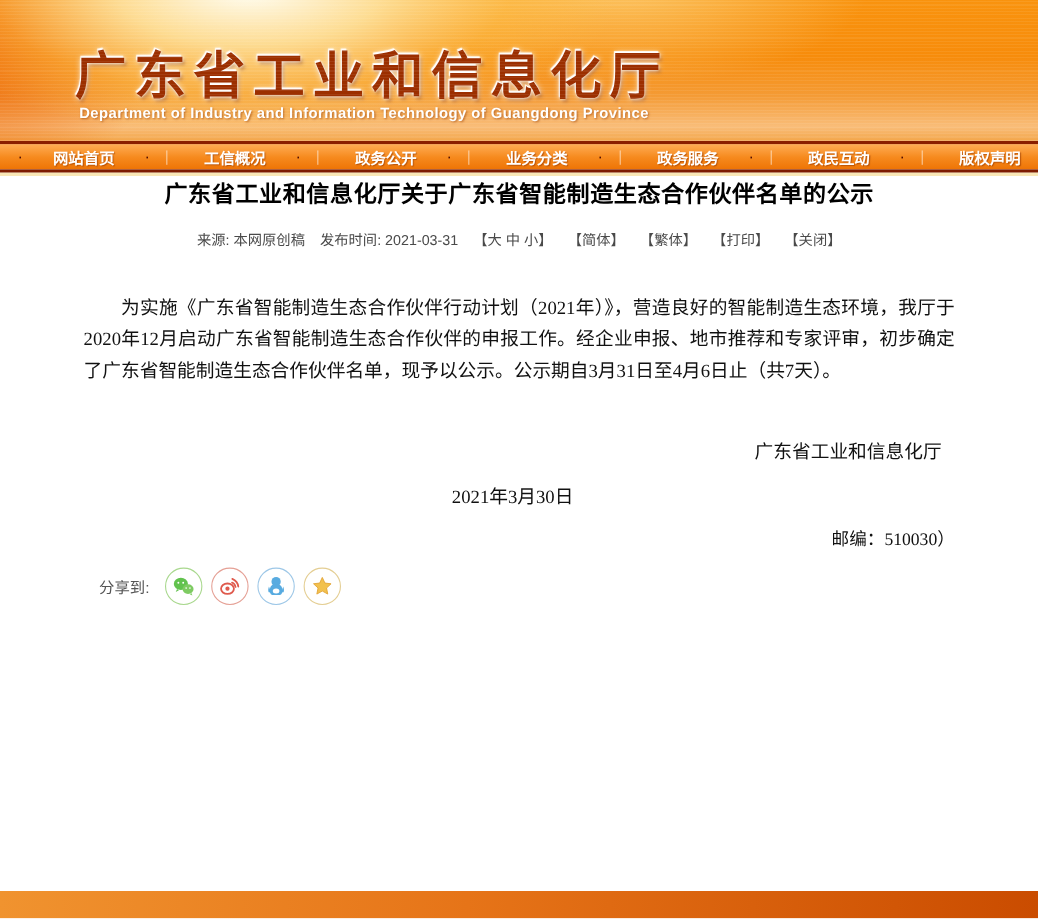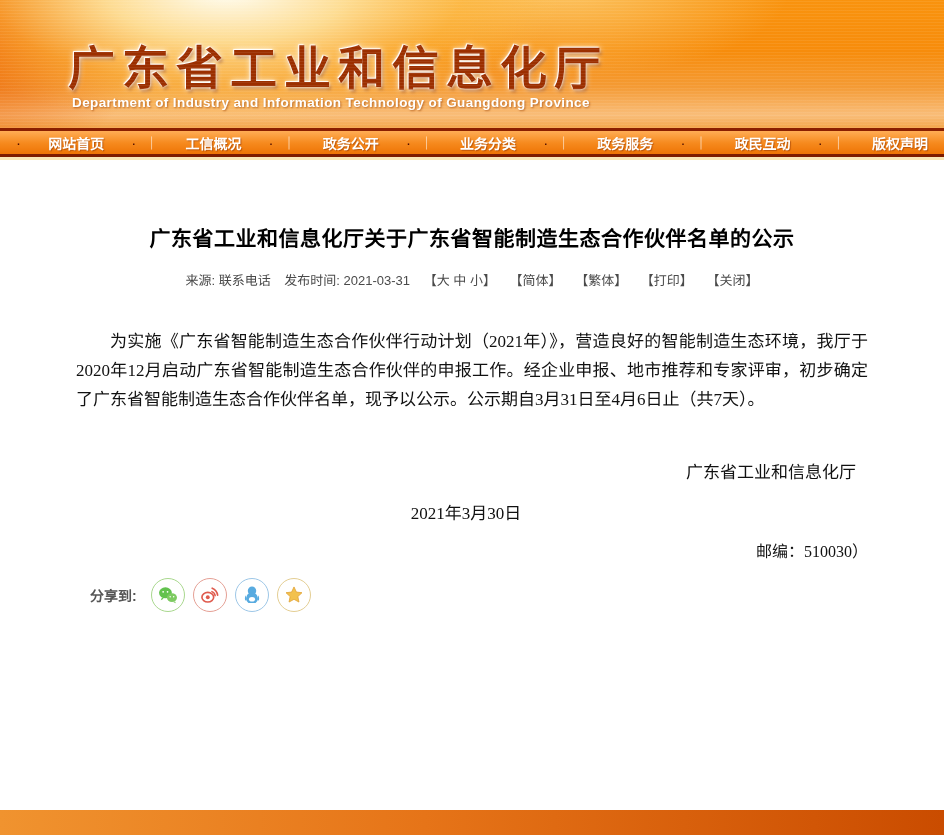--- a/index.html
+++ b/index.html
@@ -38,40 +38,40 @@
     border-top:3px solid #8a1f00;border-bottom:3px solid #7e1c00;
   }
   .nav-item{color:#fff;font-weight:bold;font-size:14px;cursor:pointer;white-space:nowrap;
     text-shadow:1px 1px 1px rgba(140,50,0,.55);text-decoration:none;}
   .nav-bullet{color:#4f0e00;font-size:15px;line-height:1;}
   .nav-sep{display:flex;align-items:center;gap:9px;}
   .nav-pipe{color:rgba(255,255,255,.9);font-size:13px;}
   .nav-accent{height:3px;background:#f9e7b6;}
 
   
-  .content{width:792px;margin:0 auto;padding-top:62px;color:#111;
+  .content{width:792px;margin:0 auto;color:#111;
     font-family:"Liberation Serif","DejaVu Serif",serif;}
   .article-title{margin:0;text-align:center;font-size:21px;font-weight:bold;color:#000;
     font-family:"Liberation Sans","DejaVu Sans",sans-serif;letter-spacing:.5px;}
   .meta{margin-top:18px;text-align:center;font-size:13px;color:#4a4a4a;
     font-family:"Liberation Sans","DejaVu Sans",sans-serif;}
   .meta span{margin:0 5px;}
   .meta .tool{cursor:pointer;}
   .para{margin:14px 0 0;font-size:17px;line-height:29px;text-indent:2em;text-align:justify;}
   .para.first{margin-top:38px;}
   .attachment-line{margin:36px 0 0;font-size:17px;}
   .attachment-link{margin-left:2em;font-weight:bold;color:#000;text-decoration:underline;cursor:pointer;}
   .signature{margin:44px 12px 0 0;text-align:right;font-size:17px;}
   .sig-date{margin:16px 12px 0 0;text-align:center;font-size:17px;}
   .contact{margin:20px 0 0;font-size:16px;}
   .contact.line2{margin-top:14px;margin-left:14px;text-align:right;}
 
   
   .share-row{display:flex;align-items:center;margin:16px 0 0 14px;gap:8px;
-    font-family:"Liberation Sans","DejaVu Sans",sans-serif;font-weight:bold;}
+    font-family:"Liberation Sans","DejaVu Sans",sans-serif;}
   .share-label{color:#555;font-size:14px;margin-right:6px;}
   .share-icon{width:34px;height:34px;border-radius:50%;background:#fff;border:1px solid;
     display:flex;align-items:center;justify-content:center;cursor:pointer;box-sizing:border-box;}
   .share-icon.wechat{border-color:#a9d88e;}
   .share-icon.weibo{border-color:#e5a095;}
   .share-icon.qq{border-color:#9dc7e7;}
   .share-icon.star{border-color:#e4ce93;}
 
   
   .footbar{position:absolute;left:0;right:0;bottom:0;height:25px;
@@ -120,21 +120,21 @@
         <span class="nav-pipe">｜</span>
       </span>
     <a class="nav-item">版权声明</a>
   </nav>
   <div class="nav-accent"></div>
 
   <main class="content">
     <h1 class="article-title">广东省工业和信息化厅关于广东省智能制造生态合作伙伴名单的公示</h1>
 
     <div class="meta">
-      <span>来源: 联系电话</span>
+      <span>来源: 本网原创稿</span>
       <span>发布时间: 2021-03-31</span>
       <span class="tool">【大 中 小】</span>
       <span class="tool">【简体】</span>
       <span class="tool">【繁体】</span>
       <span class="tool">【打印】</span>
       <span class="tool">【关闭】</span>
     </div>
 
     <p class="para first">为实施《广东省智能制造生态合作伙伴行动计划（2021年）》，营造良好的智能制造生态环境，我厅于2020年12月启动广东省智能制造生态合作伙伴的申报工作。经企业申报、地市推荐和专家评审，初步确定了广东省智能制造生态合作伙伴名单，现予以公示。公示期自3月31日至4月6日止（共7天）。</p>
 

